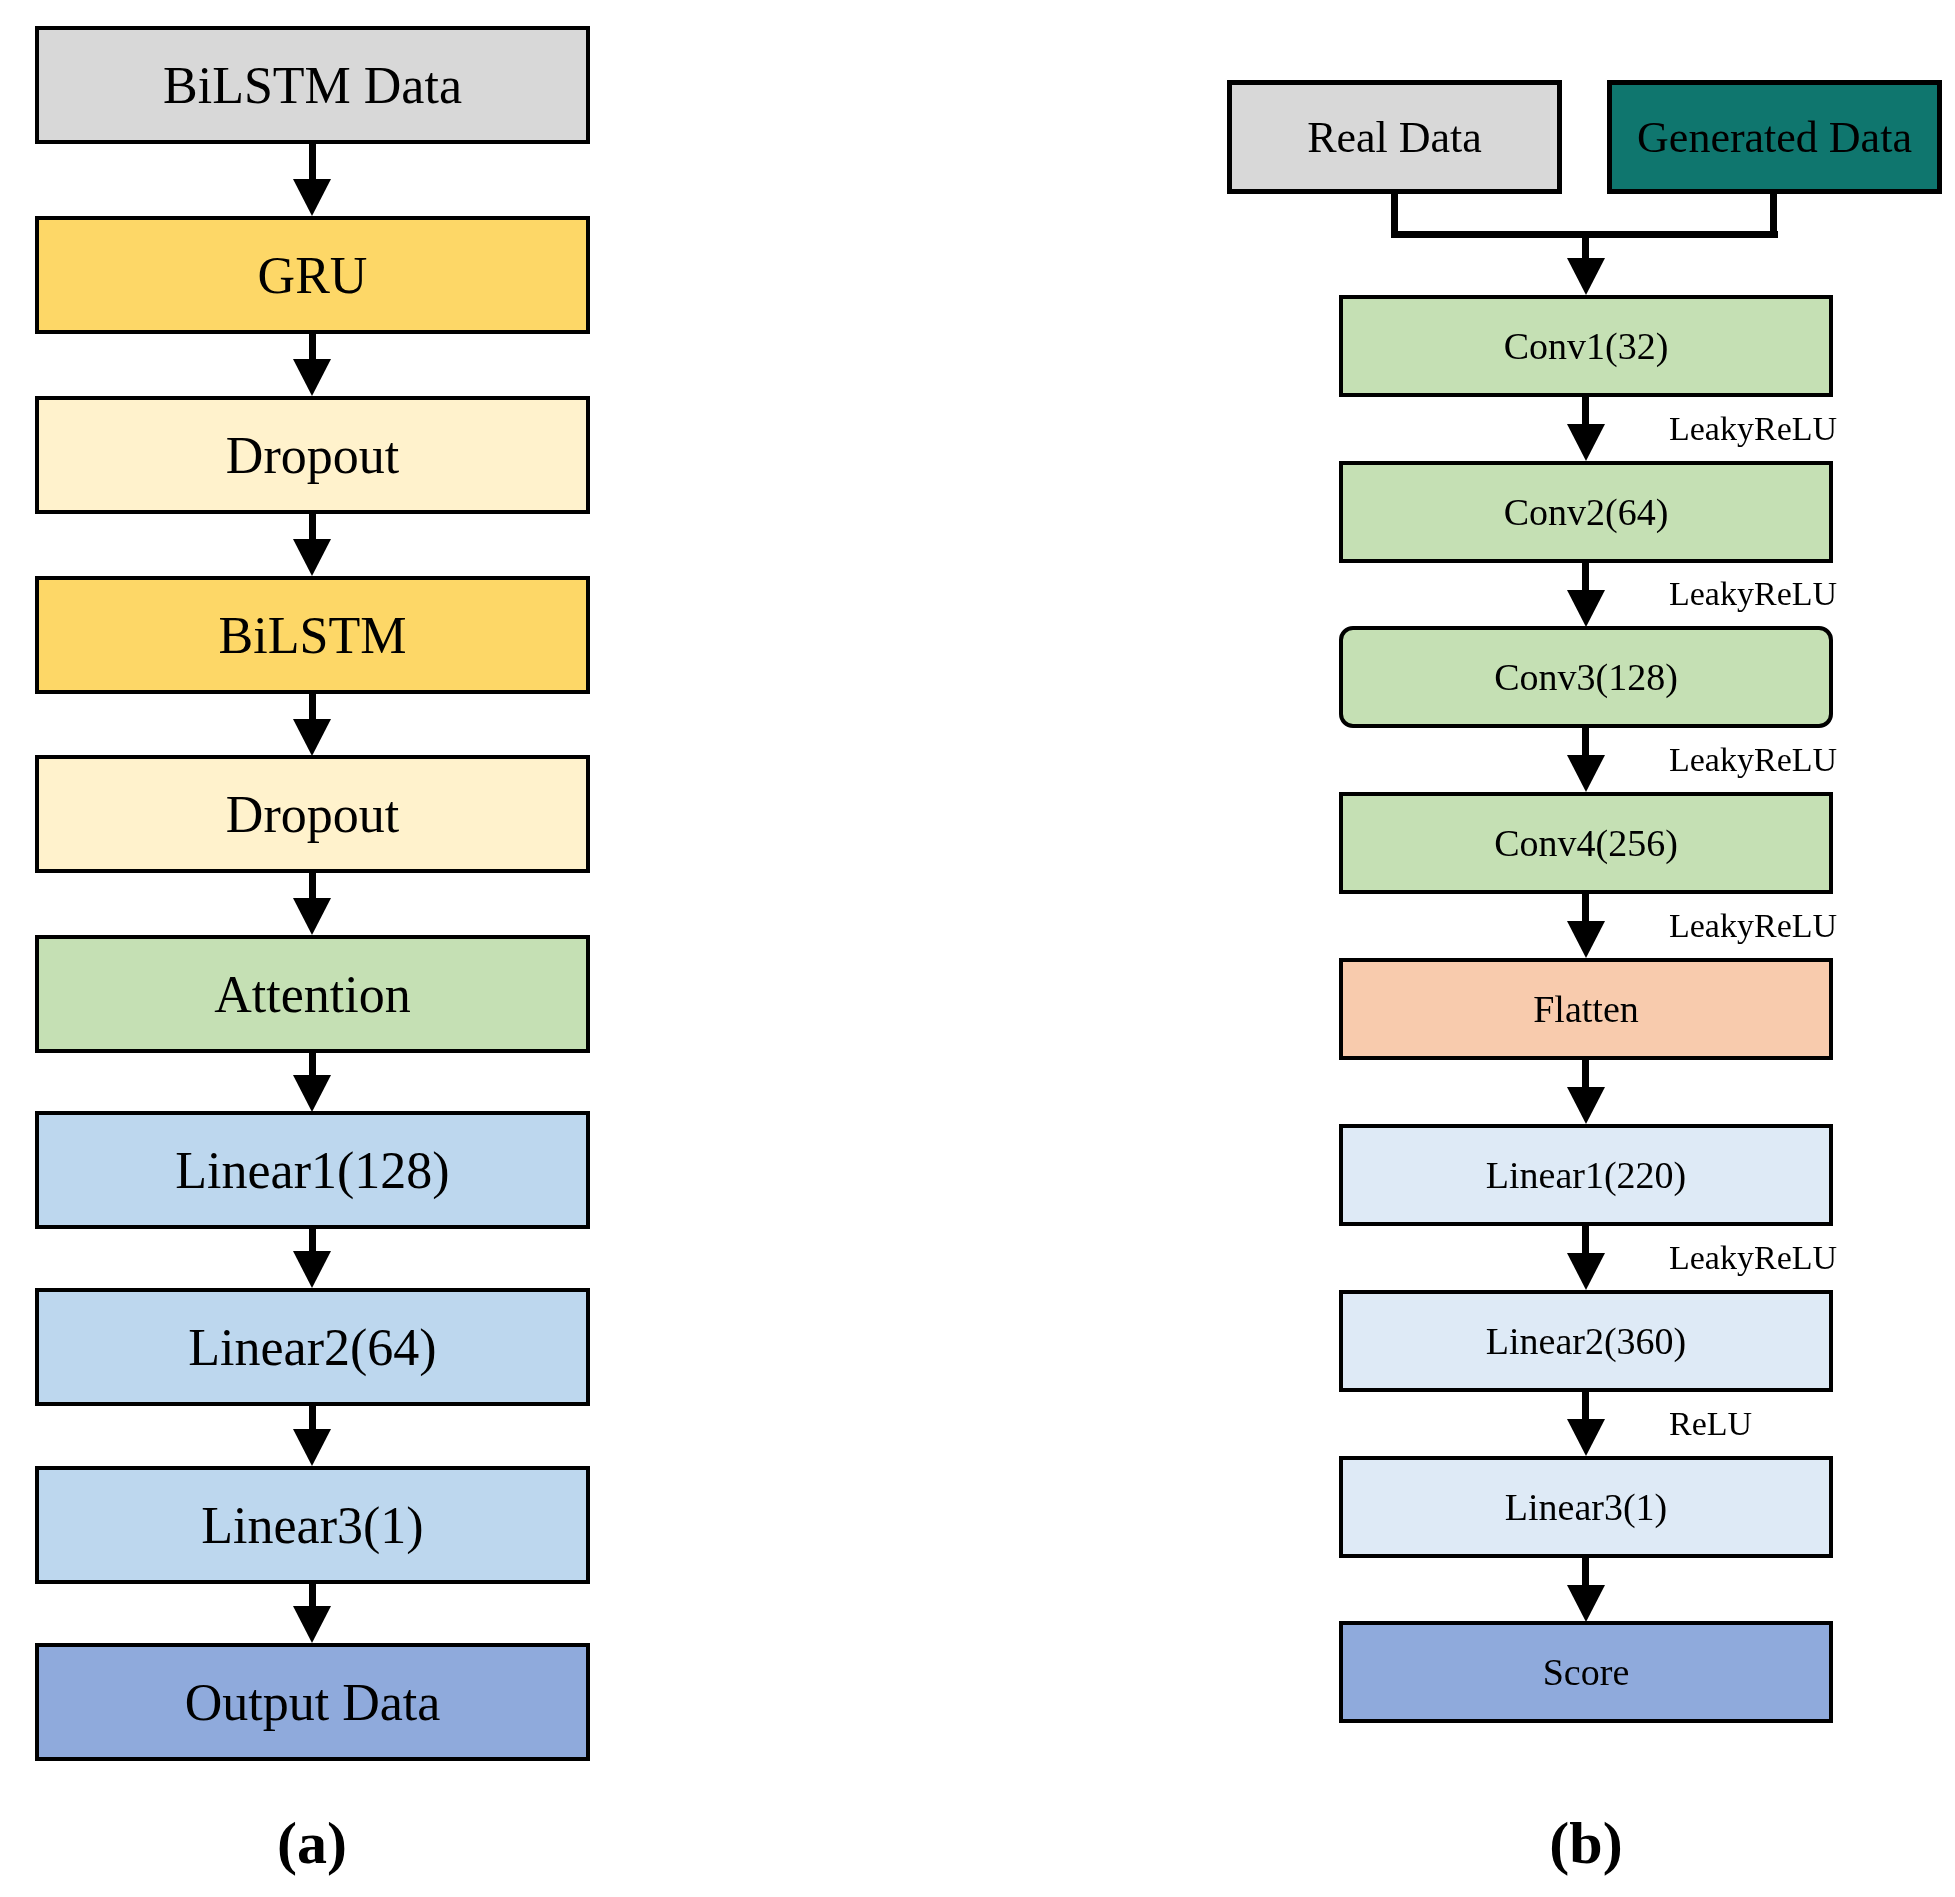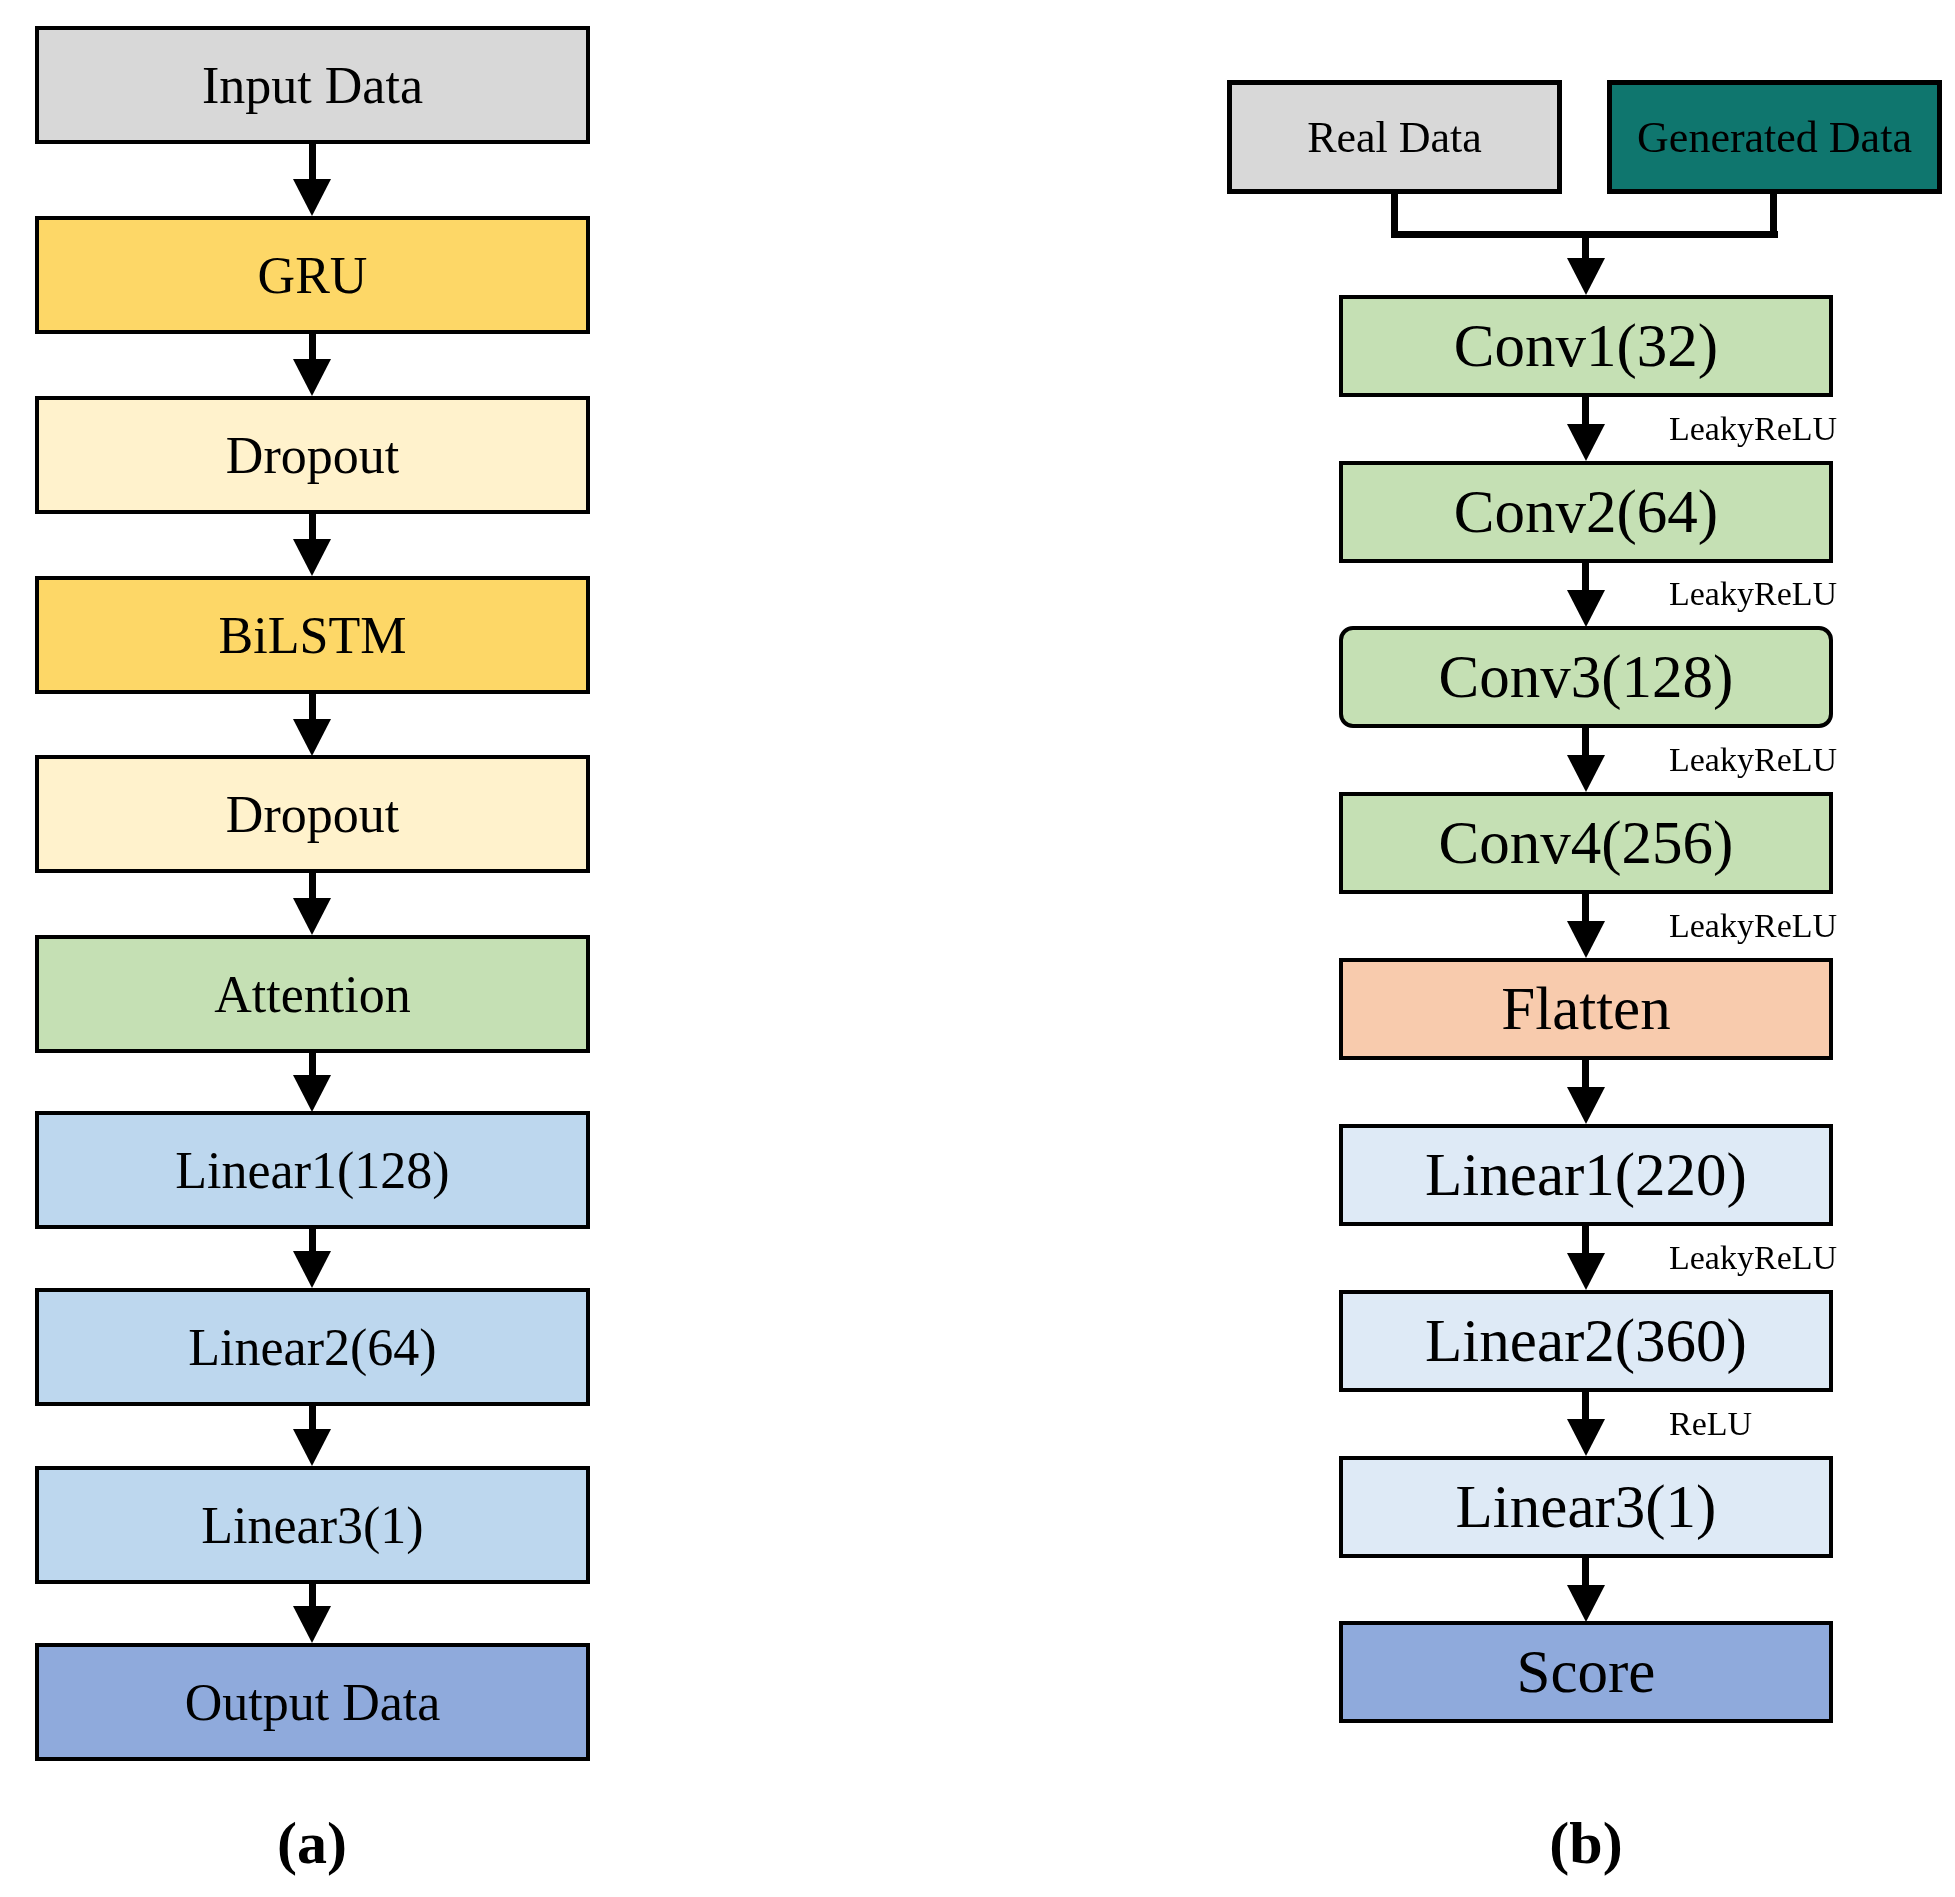--- a/index.html
+++ b/index.html
@@ -16,21 +16,21 @@
     position:absolute;
     box-sizing:border-box;
     border:4.4px solid #000000;
     display:flex;
     align-items:center;
     justify-content:center;
     text-align:center;
     white-space:nowrap;
   }
   .node-a{font-size:52px;}
-  .node-b{font-size:61px;font-family:Liberation Serif, serif;}
+  .node-b{font-size:38px;font-family:Liberation Serif, serif;}
   .node-input{font-size:44px;border-width:5.2px;}
   .arrow-shaft{
     position:absolute;
     background:#000000;
   }
   .arrow-head{
     position:absolute;
     width:0;height:0;
     border-left:19px solid transparent;
     border-right:19px solid transparent;
@@ -52,21 +52,21 @@
     font-weight:bold;
     transform:translateX(-50%);
     white-space:nowrap;
   }
 </style>
 </head>
 <body>
 
 <div class="canvas">
   <div id="diagram-a">
-      <div class="node node-a" style="left: 35px; top: 26px; width: 555px; height: 118px; background-color: rgb(216, 216, 216);">Input Data</div>
+      <div class="node node-a" style="left: 35px; top: 26px; width: 555px; height: 118px; background-color: rgb(216, 216, 216);">BiLSTM Data</div>
       <div class="arrow-shaft" style="left: 309px; top: 144px; width: 7.4px; height: 37px;"></div>
       <div class="arrow-head" style="left: 293px; top: 179px; border-top-width: 37px;"></div>
       <div class="node node-a" style="left: 35px; top: 216px; width: 555px; height: 118px; background-color: rgb(253, 215, 103);">GRU</div>
       <div class="arrow-shaft" style="left: 309px; top: 334px; width: 7.4px; height: 26.5px;"></div>
       <div class="arrow-head" style="left: 293px; top: 359px; border-top-width: 37px;"></div>
       <div class="node node-a" style="left: 35px; top: 396px; width: 555px; height: 118px; background-color: rgb(255, 242, 204);">Dropout</div>
       <div class="arrow-shaft" style="left: 309px; top: 514px; width: 7.4px; height: 26.5px;"></div>
       <div class="arrow-head" style="left: 293px; top: 539px; border-top-width: 37px;"></div>
       <div class="node node-a" style="left: 35px; top: 576px; width: 555px; height: 118px; background-color: rgb(253, 215, 103);">BiLSTM</div>
       <div class="arrow-shaft" style="left: 309px; top: 694px; width: 7.4px; height: 26.5px;"></div>

